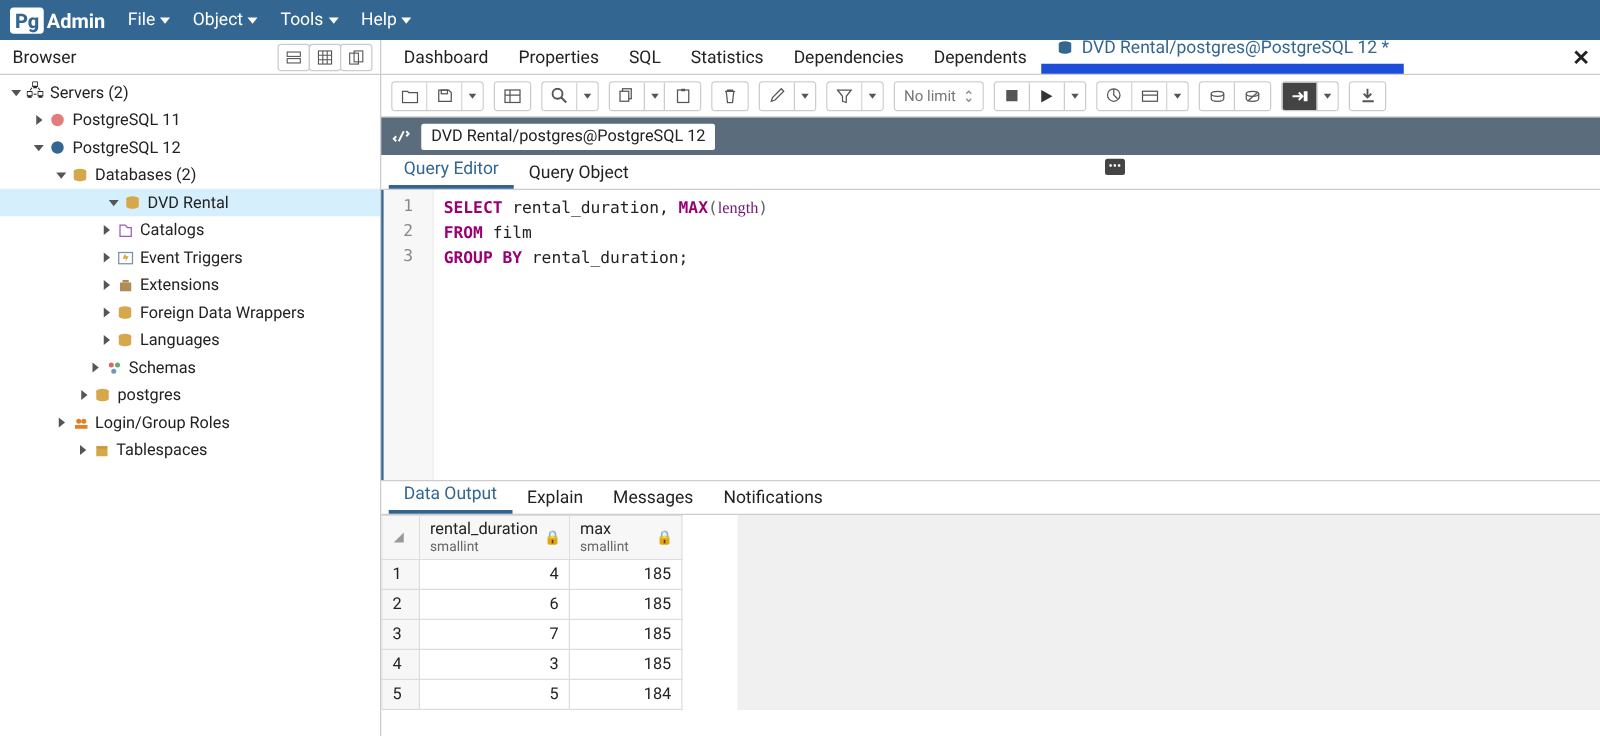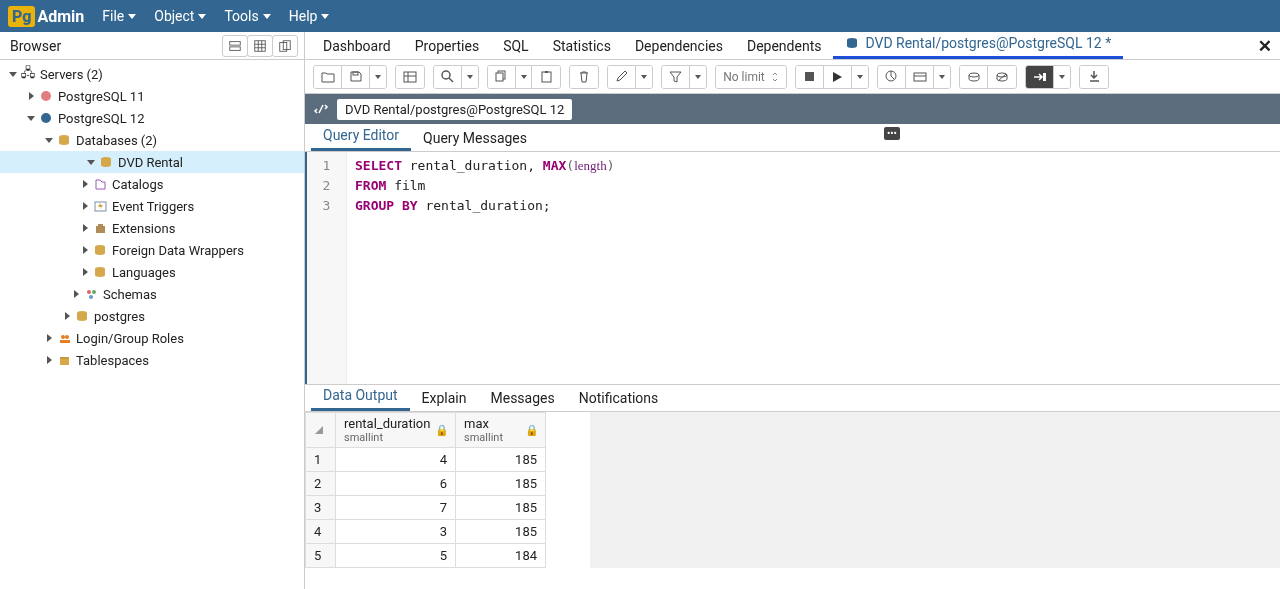--- a/index.html
+++ b/index.html
@@ -1,21 +1,21 @@
 <!DOCTYPE html>
 <html><head>
 <meta charset="utf-8">
 <style>
   * { box-sizing: border-box; margin: 0; padding: 0; }
   body { font-family: -apple-system, BlinkMacSystemFont, "Segoe UI", Roboto, Helvetica, Arial, sans-serif; font-size: 13px; color: #222; width: 1280px; height: 589px; overflow: hidden; background: #fff; }
   
   
   .menubar { background: #336791; color: #fff; height: 32px; display: flex; align-items: center; padding: 0 8px; gap: 18px; }
   .logo { display: flex; align-items: center; gap: 0; font-weight: bold; font-size: 16px; }
-  .logo-box { background: #eab308; color: #336791; padding: 1px 4px; border-radius: 3px; font-weight: 800; }
+  .logo-box { background: #ffffff; color: #336791; padding: 1px 4px; border-radius: 3px; font-weight: 800; }
   .logo-text { margin-left: 2px; }
   .menu-item { display: flex; align-items: center; gap: 4px; cursor: pointer; font-size: 14px; }
   .chev-down { width: 0; height: 0; border-left: 4px solid transparent; border-right: 4px solid transparent; border-top: 5px solid #fff; }
   
   .layout { display: flex; height: calc(589px - 32px); }
   
   
   .browser { width: 305px; border-right: 1px solid #ccc; display: flex; flex-direction: column; }
   .browser-head { height: 28px; display: flex; align-items: center; justify-content: space-between; padding: 0 6px 0 10px; border-bottom: 1px solid #ccc; }
   .browser-title { font-size: 14px; }
@@ -27,21 +27,21 @@
   .tw { width: 14px; height: 14px; display: inline-flex; justify-content: center; align-items: center; flex-shrink: 0; }
   .tw .caret { width: 0; height: 0; }
   .caret.right { border-top: 4px solid transparent; border-bottom: 4px solid transparent; border-left: 5px solid #555; }
   .caret.down { border-left: 4px solid transparent; border-right: 4px solid transparent; border-top: 5px solid #555; }
   .tree-icon { width: 16px; height: 16px; margin-right: 4px; display: inline-flex; align-items: center; justify-content: center; flex-shrink: 0; }
   
   
   .main { flex: 1; display: flex; flex-direction: column; min-width: 0; }
   .main-tabs { height: 28px; border-bottom: 1px solid #ccc; display: flex; align-items: flex-end; padding: 0 6px; position: relative; }
   .mtab { padding: 5px 12px; font-size: 14px; cursor: pointer; color: #222; }
-  .mtab.active { color: #326690; border-bottom: 3px solid #1d4ed8; display: flex; align-items: center; gap: 6px; }
+  .mtab.active { color: #326690; border-bottom: 8px solid #1d4ed8; display: flex; align-items: center; gap: 6px; }
   .mtab-close { position: absolute; right: 8px; top: 4px; font-size: 17px; cursor: pointer; font-weight: bold; }
   
   .toolbar { height: 34px; border-bottom: 1px solid #ccc; display: flex; align-items: center; padding: 0 8px; gap: 8px; }
   .tgrp { display: flex; border: 1px solid #ccc; border-radius: 3px; overflow: hidden; height: 24px; }
   .tbtn { min-width: 28px; height: 22px; display: flex; align-items: center; justify-content: center; border-right: 1px solid #ccc; background: #fff; cursor: pointer; padding: 0 5px; font-size: 12px; color: #444; }
   .tbtn:last-child { border-right: none; }
   .tbtn.mini { min-width: 16px; padding: 0 4px; }
   .tbtn .dd { width: 0; height: 0; border-left: 3px solid transparent; border-right: 3px solid transparent; border-top: 4px solid #555; }
   .tbtn.dark { background: #444; color: #fff; }
   
@@ -277,21 +277,21 @@
           </span>
           <span class="tree-icon">
             <svg width="13" height="13">
               <circle cx="5" cy="5" r="2" fill="#e67e22"></circle>
               <circle cx="9" cy="5" r="2" fill="#e67e22"></circle>
               <rect x="2" y="8" width="10" height="3" fill="#e67e22"></rect>
             </svg>
           </span>
           <span>Login/Group Roles</span>
         </div>
-      <div class="tree-row" style="padding-left:42px">
+      <div class="tree-row" style="padding-left:59px">
           <span class="tw">
             <span class="caret right"></span>
           </span>
           <span class="tree-icon">
             <svg width="13" height="13">
               <path d="M2 3h9v8H2z" fill="#d4a84b"></path>
               <path d="M2 3h9l-1 2H3z" fill="#c9983a"></path>
             </svg>
           </span>
           <span>Tablespaces</span>
@@ -480,21 +480,21 @@
           <svg width="16" height="16">
             <path d="M4 8l-2 2 2 2M12 8l2-2-2-2" fill="none" stroke="#fff" stroke-width="1.5"></path>
             <line x1="6" y1="12" x2="10" y2="4" stroke="#fff" stroke-width="1.5"></line>
           </svg>
         </span>
       <div class="conn-box">DVD Rental/postgres@PostgreSQL 12</div>
     </div>
 
     <div class="sub-tabs">
       <div class="stab active">Query Editor</div>
-      <div class="stab">Query Messages</div>
+      <div class="stab">Query Object</div>
       <div class="scratch">•••</div>
     </div>
 
     <div class="editor-wrap">
       <div class="gutter">
         <div>1</div>
         <div>2</div>
         <div>3</div>
       </div>
       <div class="editor"><span class="kw">SELECT</span><span> rental_duration, </span><span class="kw">MAX</span><span class="pn">(</span><span class="id">length</span><span class="pn">)</span>

